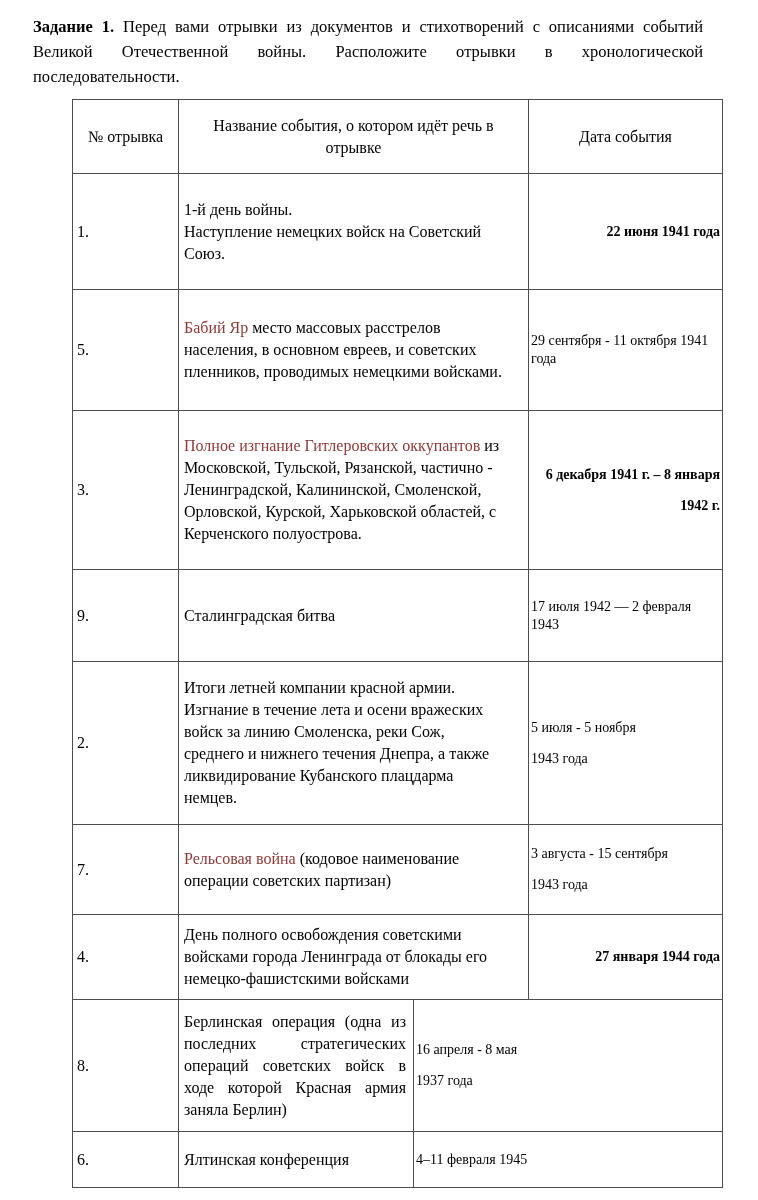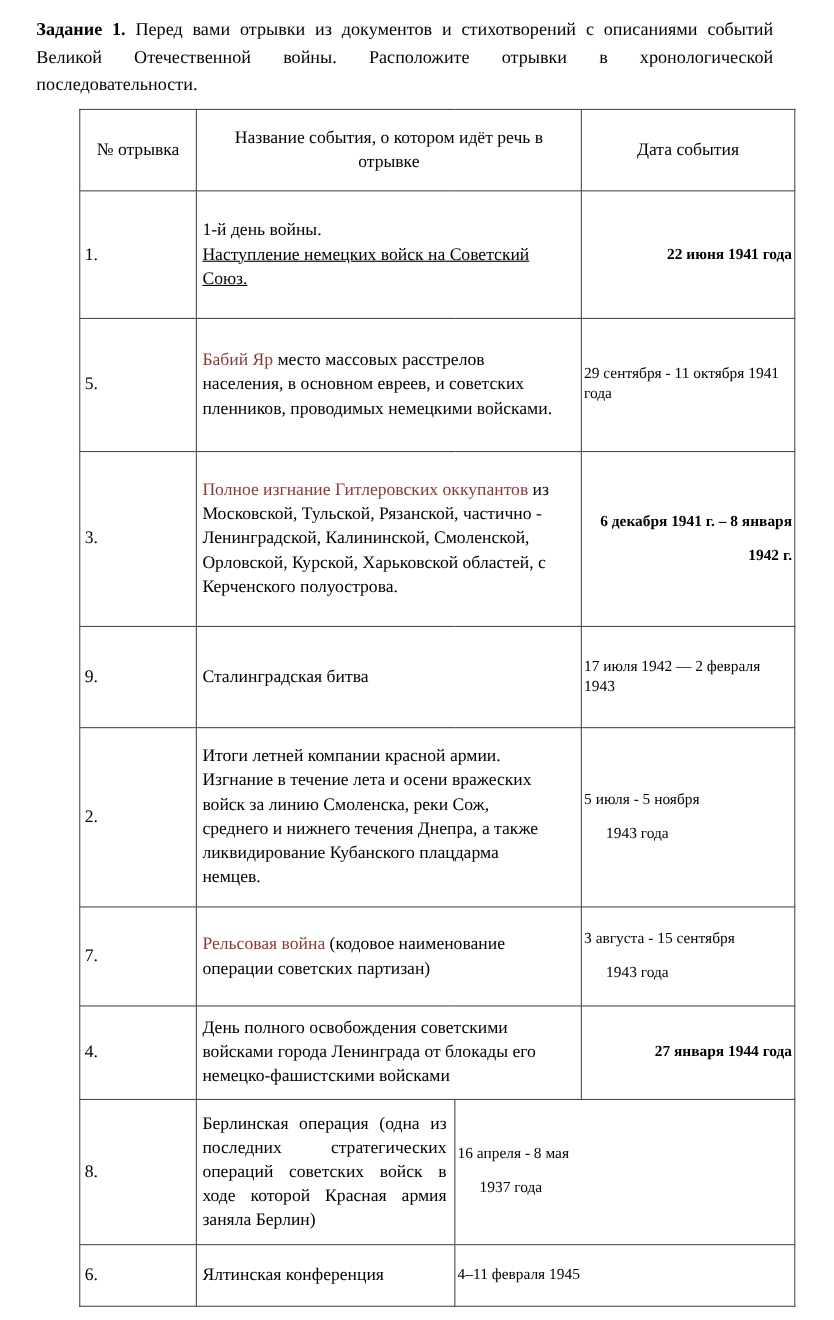--- a/index.html
+++ b/index.html
@@ -24,26 +24,26 @@
   table.events td,table.events th{
     border:1px solid var(--border-color);
     vertical-align:middle;
     overflow:hidden;
   }
   th.hdr{font-weight:normal;font-size:16px;text-align:center;padding:2px 6px;line-height:22px;}
   .num-cell{font-size:16px;text-align:left;padding:2px 2px 2px 4px;}
   .event-cell{font-size:16px;line-height:22px;padding:2px 22px 2px 5px;text-align:left;}
   .event-cell.narrow{padding:2px 7px 2px 5px;text-align:justify;}
   .event-cell.centered{padding:2px 5px;}
-  .para-gap{text-decoration:underline;}
+  .para-gap{}
   .hl{color:var(--accent-red);}
   .date-cell{font-size:14px;line-height:18px;padding:2px 2px;}
   .date-cell.left{text-align:right;padding-left:12px;font-weight:bold;}
   .date-cell.center{text-align:left;}
-  .date-line.gap{margin-top:13px;margin-left:20px;}
+  .date-line.gap{margin-top:13px;}
   
   tr.h74{height:74px;}  tr.h116{height:116px;} tr.h121{height:121px;}
   tr.h159{height:159px;} tr.h92{height:92px;}  tr.h163{height:163px;}
   tr.h90{height:90px;}  tr.h85{height:85px;}  tr.h132{height:132px;}
   tr.h56{height:56px;}
 </style>
 </head>
 <body>
 
 <div class="page">

